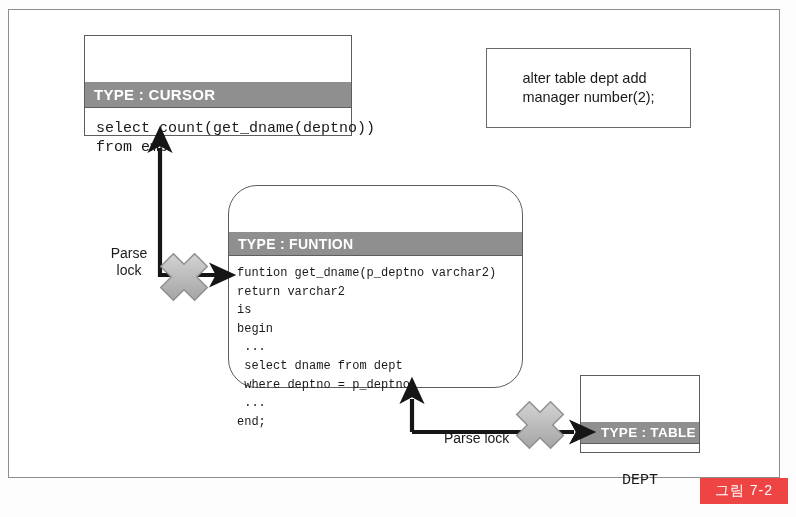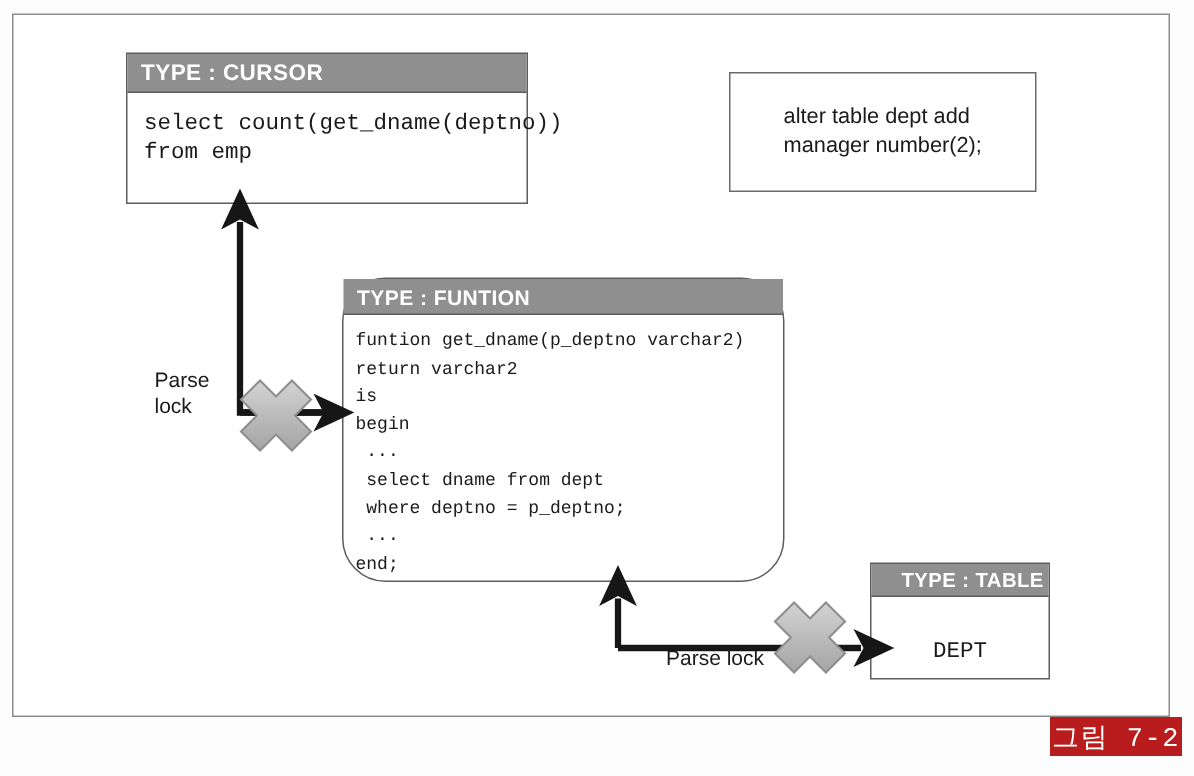--- a/index.html
+++ b/index.html
@@ -40,20 +40,21 @@
   .box-header {
     background: #8f8f8f;
     color: #ffffff;
     font-weight: bold;
     letter-spacing: 0.3px;
     box-sizing: border-box;
     width: 100%;
     display: flex;
     align-items: center;
     border-bottom: 1px solid #5d5d5d;
+    margin-top: 46px;
   }
   .box-body {
     box-sizing: border-box;
     color: #1a1a1a;
     white-space: pre;
     font-family: Liberation Mono, monospace;
   }
 
   
   #cursor-box {
@@ -147,42 +148,42 @@
   .lock-label {
     position: absolute;
     font-size: 14px;
     color: #1a1a1a;
     line-height: 17px;
   }
   #parse-lock-1 {
     left: 103px;
     top: 245px;
     width: 52px;
-    text-align: left;
+    text-align: center;
   }
   #parse-lock-2 {
     left: 444px;
     top: 430px;
   }
 
   
   #figure-label {
     position: absolute;
     left: 700px;
     top: 478px;
     width: 88px;
     height: 26px;
-    background: #b91c1c;
+    background: #ef4444;
     color: #ffffff;
-    font-size: 18px;
+    font-size: 14px;
     display: flex;
     align-items: center;
     justify-content: center;
     letter-spacing: 1px;
-    font-family: Liberation Mono, monospace;
+    font-family: Liberation Sans, sans-serif;
   }
 </style>
 </head>
 <body>
 
 <div id="page">
 
   <div id="page-frame"></div>
 
   <div class="typed-box" id="cursor-box">

